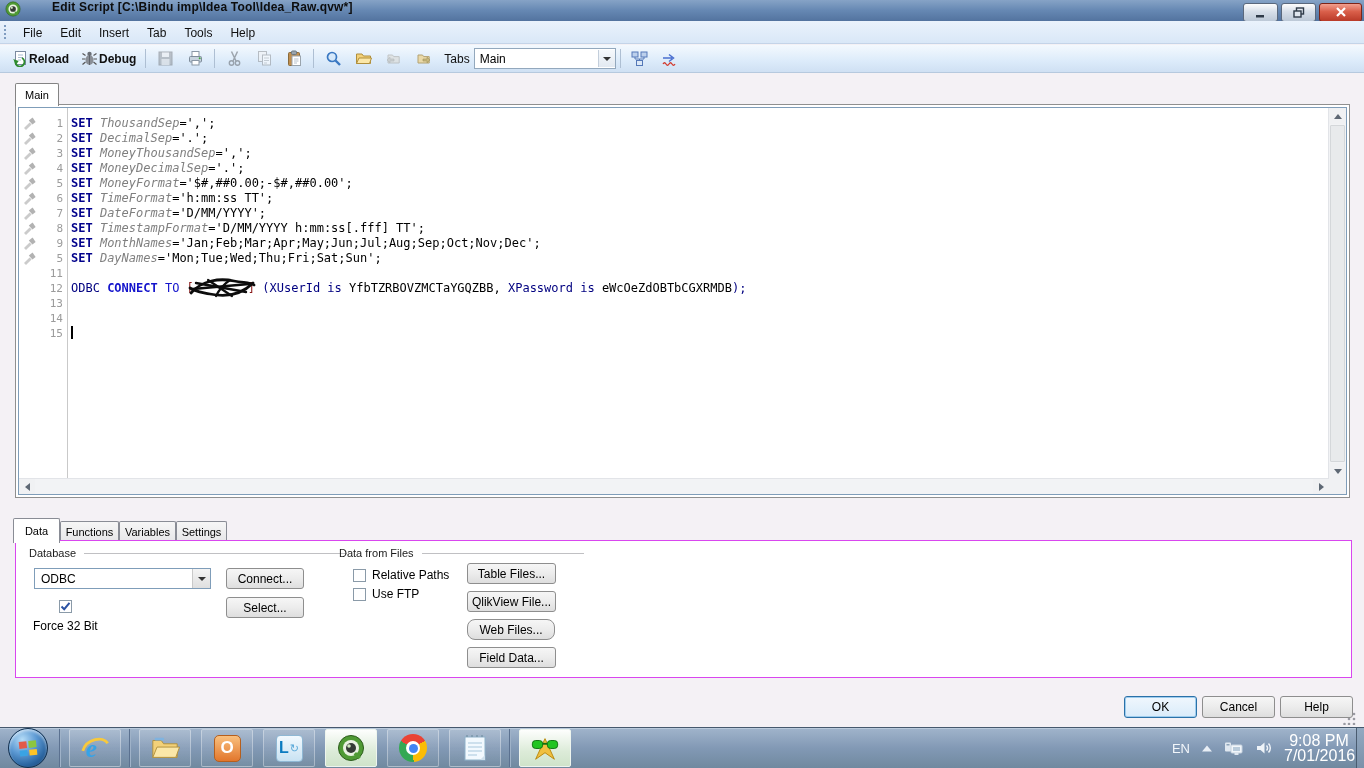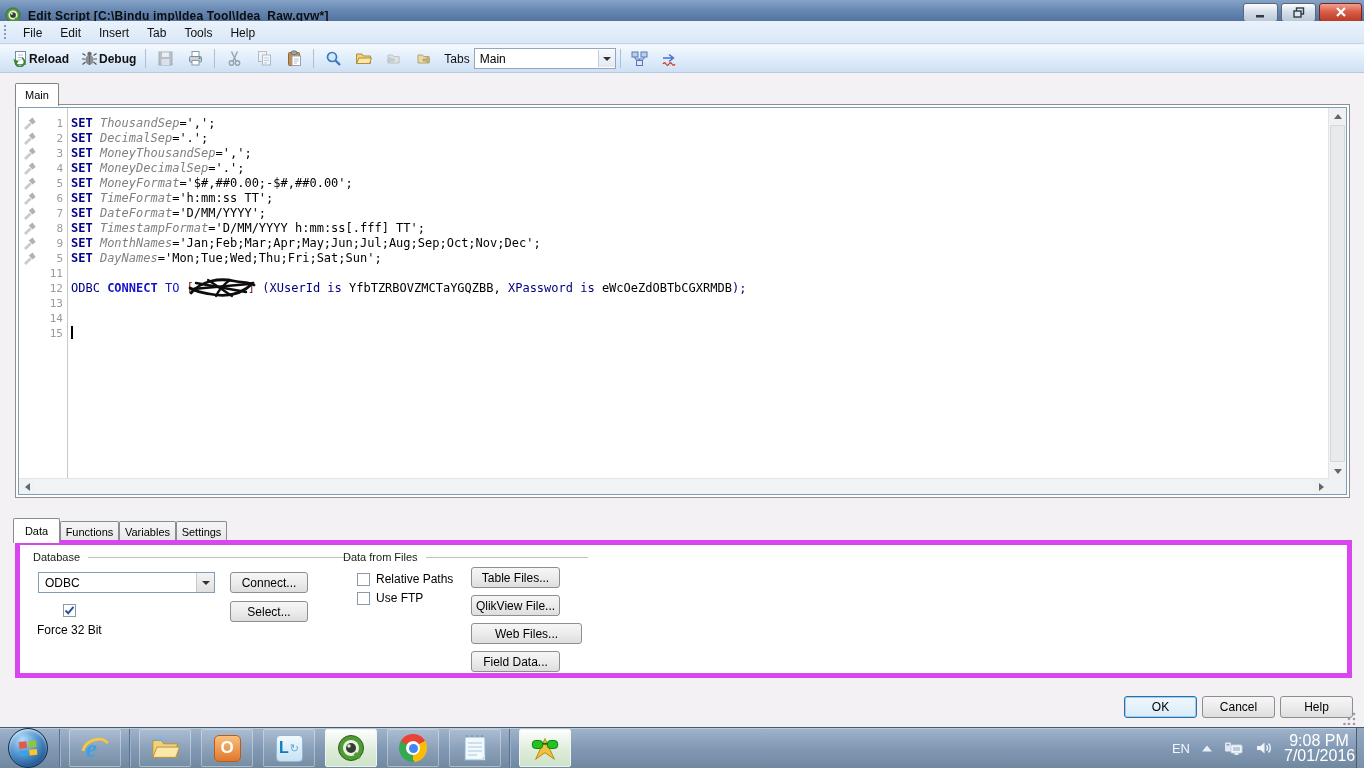--- a/index.html
+++ b/index.html
@@ -2,21 +2,21 @@
 <html><head>
 <meta charset="utf-8">
 <style>
   html,body{margin:0;padding:0;background:#222;}
   .screen{position:relative;width:1364px;height:768px;overflow:hidden;
     background:#f4f1f5;font-family:"Liberation Sans",sans-serif;
     -webkit-font-smoothing:antialiased;}
   
   .titlebar{position:absolute;left:0;top:0;width:100%;height:23px;
     background:linear-gradient(180deg,#86a3c6 0%,#6688b3 45%,#4f6f9b 100%);
-    border-bottom:1px solid #3c5a82;display:flex;align-items:flex-end;}
+    border-bottom:1px solid #3c5a82;display:flex;align-items:flex-start;gap:24px;}
   .titlebar .appicon{width:17px;height:17px;margin:0 6px 0 5px;display:flex;align-items:center;}
   .titlebar .ttext{font-size:12px;font-weight:bold;color:#0d0d0d;letter-spacing:.2px;}
   .winbtns{position:absolute;right:2px;top:3px;display:flex;gap:3px;}
   .wbtn{width:33px;height:17px;border:1px solid #5a6susp;border:1px solid #5a687c;border-radius:3px;
     background:linear-gradient(#fdfdfd,#d7dfe9 45%,#bcc8d7);display:flex;align-items:center;justify-content:center;}
   .wbtn.close{width:41px;background:linear-gradient(#f2a08f,#d95f4a 45%,#b93a28);border-color:#7c2417;}
   
   .menubar{position:absolute;left:0;top:21px;width:100%;height:22px;
     background:linear-gradient(#eaf2fc,#d9e7f7);border-bottom:1px solid #c4d4e8;
     display:flex;align-items:center;}
@@ -72,21 +72,21 @@
   .tri.dn{border-left:4px solid transparent;border-right:4px solid transparent;border-top:5px solid #5e6874;}
   .tri.lf{border-top:4px solid transparent;border-bottom:4px solid transparent;border-right:5px solid #5e6874;}
   .tri.rt{border-top:4px solid transparent;border-bottom:4px solid transparent;border-left:5px solid #5e6874;}
   .sbcorner{position:absolute;right:0;bottom:0;width:17px;height:15px;background:#f0f1f3;}
   
   .ptab{position:absolute;border:1px solid #898c95;border-bottom:none;border-radius:2px 2px 0 0;
     background:linear-gradient(#f6f6f6,#e6e6e8);display:flex;align-items:center;justify-content:center;
     font-size:11px;color:#000;top:521px;height:20px;z-index:2;}
   .ptab.active{background:#fff;top:518px;height:24px;z-index:4;}
   .panel-page{position:absolute;left:15px;top:540px;width:1337px;height:138px;background:#fff;
-    border:5px solid #d946ef;box-sizing:border-box;z-index:3;}
+    border:1px solid #d946ef;box-sizing:border-box;z-index:3;}
   .grouphead{position:absolute;display:flex;align-items:center;height:14px;}
   .grouphead .glabel{font-size:11px;color:#1a1a1a;padding-right:8px;white-space:nowrap;}
   .grouphead .gline{flex:1;height:1px;background:#c0c0c3;}
   .combo{position:absolute;height:21px;background:#fff;border:1px solid #7f9db9;display:flex;align-items:center;box-sizing:border-box;}
   .combo .cval{flex:1;font-size:12px;padding-left:6px;color:#000;}
   .combo .carr{width:17px;height:100%;display:flex;align-items:center;justify-content:center;background:linear-gradient(#f4f4f4,#dfdfdf);border-left:1px solid #c9c9c9;}
   .btn{display:flex;align-items:center;justify-content:center;font-size:12px;color:#000;
     background:linear-gradient(#f6f6f6,#ececec 50%,#dedede);border:1px solid #8e8e8e;border-radius:3px;box-sizing:border-box;}
   .btn.focused{border:1px solid #2b71a8;box-shadow:inset 0 0 0 1px #9fcdee;background:linear-gradient(#f0f7fd,#d9ebfa);}
   .cbrow{position:absolute;display:flex;align-items:center;gap:6px;}
@@ -489,21 +489,21 @@
           <span class="cblabel">Relative Paths</span>
         </div>
         <div class="cbrow" style="left: 337px; top: 46px;">
           <span class="cb"></span>
           <span class="cblabel">Use FTP</span>
         </div>
       </div>
     <div id="files-buttons">
         <div class="btn" style="position: absolute; left: 451px; top: 22px; width: 89px; height: 21px;">Table Files...</div>
         <div class="btn" style="position: absolute; left: 451px; top: 50px; width: 89px; height: 21px;">QlikView File...</div>
-        <div class="btn" style="position: absolute; left: 451px; top: 78px; width: 111px; height: 21px;">Web Files...</div>
+        <div class="btn" style="position: absolute; left: 451px; top: 78px; width: 88px; height: 21px; border-radius: 8px;">Web Files...</div>
         <div class="btn" style="position: absolute; left: 451px; top: 106px; width: 89px; height: 21px;">Field Data...</div>
       </div>
   </div>
 
   <div id="dialog-buttons">
       <div class="btn dlgbtn focused" style="left: 1124px;">OK</div>
       <div class="btn dlgbtn" style="left: 1202px;">Cancel</div>
       <div class="btn dlgbtn" style="left: 1280px;">Help</div>
     </div>
 

